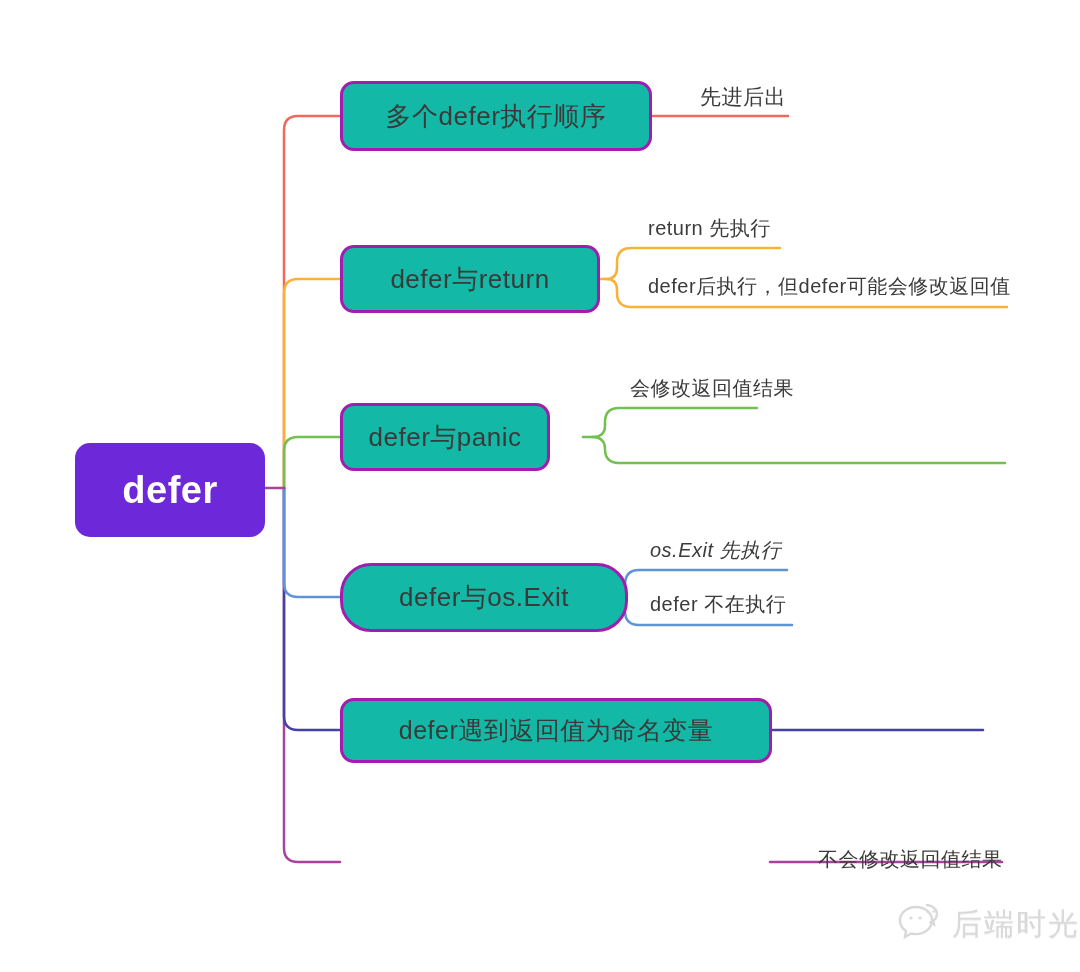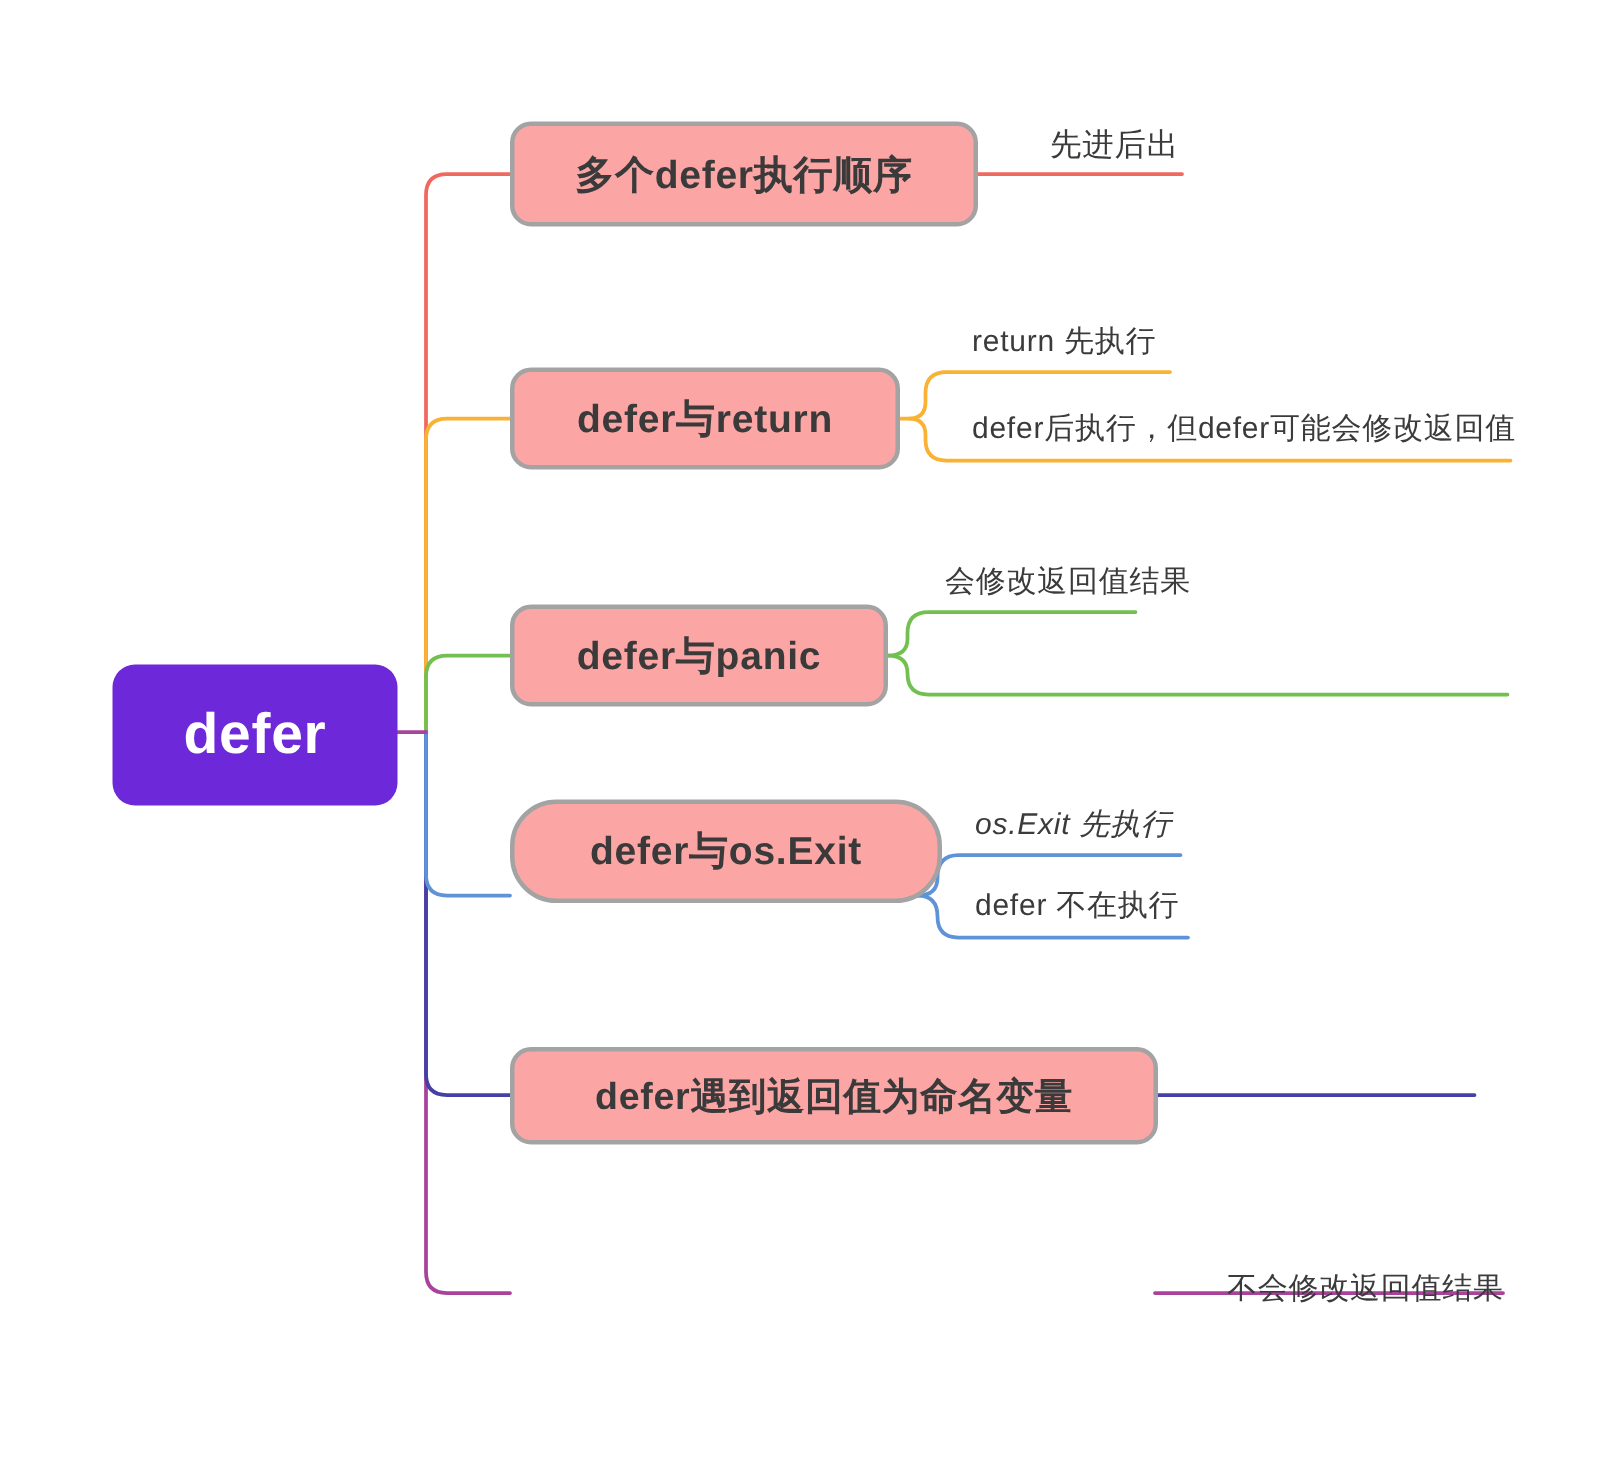--- a/index.html
+++ b/index.html
@@ -3,34 +3,34 @@
 <meta charset="utf-8">
 <style>
   html,body{margin:0;padding:0;background:#ffffff;}
   .canvas{
     position:relative;width:1080px;height:972px;background:#ffffff;overflow:hidden;
     font-family:"Liberation Sans","DejaVu Sans",sans-serif;
   }
   svg.connectors{position:absolute;left:0;top:0;width:1080px;height:972px;}
   .node{
     position:absolute;display:flex;align-items:center;justify-content:center;
-    background:#fca5a5;border:3px solid #a3a3a3;border-radius:14px;
-    color:#3a3a3a;font-weight:700;font-size:26px;letter-spacing:0.5px;
+    background:#14b8a6;border:3px solid #a21caf;border-radius:14px;
+    color:#3a3a3a;font-weight:400;font-size:26px;letter-spacing:0.5px;
     box-sizing:border-box;white-space:nowrap;
   }
   .root-node{
     position:absolute;left:75px;top:443px;width:190px;height:94px;
     display:flex;align-items:center;justify-content:center;
     background:#0e87d5;border-radius:15px;color:#ffffff;
     font-weight:700;font-size:38px;letter-spacing:0.5px;
   }
   .n1{left:340px;top:81px;width:312px;height:70px;}
   .n2{left:340px;top:245px;width:260px;height:68px;}
-  .n3{left:340px;top:403px;width:252px;height:68px;}
-  .n4{left:340px;top:533px;width:288px;height:69px;border-radius:31px;}
+  .n3{left:340px;top:403px;width:210px;height:68px;}
+  .n4{left:340px;top:563px;width:288px;height:69px;border-radius:31px;}
   .n5{left:340px;top:698px;width:432px;height:65px;font-size:25px;}
   .n6{left:340px;top:831px;width:430px;height:65px;font-size:25px;}
   .leaf{
     position:absolute;height:30px;line-height:30px;white-space:nowrap;
     color:#3b3b3b;font-size:20px;font-weight:500;letter-spacing:0.5px;
   }
   .l1{left:700px;top:82px;font-size:21px;}
   .l2a{left:648px;top:213px;}
   .l2b{left:648px;top:271px;}
   .l3a{left:630px;top:373px;}
@@ -88,14 +88,27 @@
   <div class="node n5">defer遇到返回值为命名变量</div>
 
   <div class="leaf l1">先进后出</div>
   <div class="leaf l2a">return 先执行</div>
   <div class="leaf l2b">defer后执行，但defer可能会修改返回值</div>
   <div class="leaf l3a">会修改返回值结果</div>
   <div class="leaf l4a">os.Exit 先执行</div>
   <div class="leaf l4b">defer 不在执行</div>
   <div class="leaf l6">不会修改返回值结果</div>
 
+  <div class="watermark">
+    <span>
+      <svg width="58" height="48" viewBox="0 0 58 48" fill="none" stroke="#d9d9d9" stroke-width="2.4" stroke-linecap="round">
+        <path d="M 30 9 C 21 9 14 15 14 22.5 C 14 26.8 16.3 30.5 20 33 L 19 39 L 25 35.5 C 26.6 35.9 28.3 36.1 30 36.1 C 39 36.1 46 30 46 22.5 C 46 15 39 9 30 9 Z"></path>
+        <path d="M 41 7 C 46.5 7.5 51 11.4 51 16 C 51 18.7 49.6 21.1 47.4 22.8 L 48 26.5 L 44.3 24.2"></path>
+        <circle cx="25" cy="20" r="1.6" fill="#d9d9d9" stroke="none"></circle>
+        <circle cx="34" cy="20" r="1.6" fill="#d9d9d9" stroke="none"></circle>
+        <circle cx="41.5" cy="13.5" r="1.3" fill="#d9d9d9" stroke="none"></circle>
+        <circle cx="47.5" cy="13.5" r="1.3" fill="#d9d9d9" stroke="none"></circle>
+      </svg>
+    </span>
+    <span class="watermark-text">后端时光</span>
+  </div>
 
 </div>
 
 </body></html>

